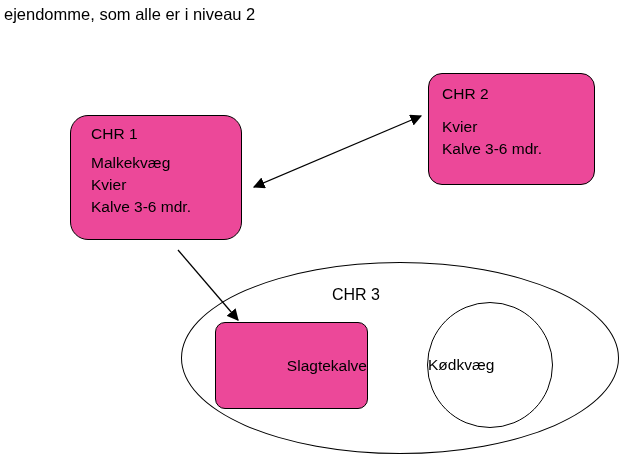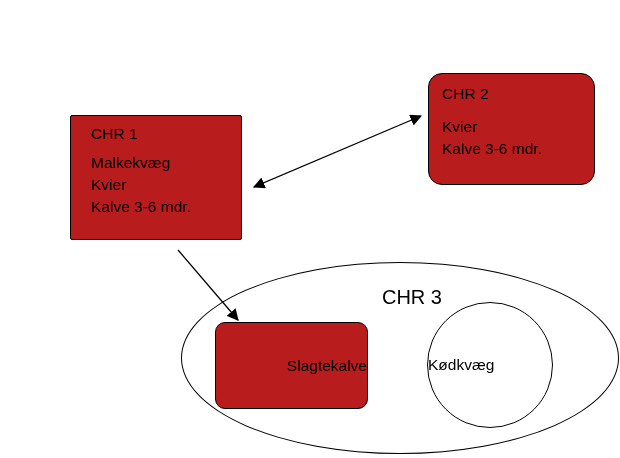--- a/index.html
+++ b/index.html
@@ -24,29 +24,29 @@
   .title {
     position: absolute;
     left: 4px;
     top: 3px;
     font-size: 16.5px;
     line-height: 23px;
   }
   .node {
     position: absolute;
     border: 1.3px solid #000000;
-    background: #b91c1c;
+    background: #ec4899;
     box-sizing: border-box;
   }
   .chr1-box {
     left: 70px;
     top: 115px;
     width: 172px;
     height: 125px;
-    border-radius: 2px;
+    border-radius: 18px;
     padding: 9px 8px 0 20px;
     font-size: 15.5px;
   }
   .chr2-box {
     left: 428px;
     top: 73px;
     width: 167px;
     height: 112px;
     border-radius: 14px;
     padding: 11px 8px 0 13px;
@@ -67,25 +67,25 @@
     top: 262px;
     width: 438px;
     height: 192px;
     border: 1.3px solid #000000;
     border-radius: 50%;
     box-sizing: border-box;
     background: #ffffff;
   }
   .chr3-label {
     position: absolute;
-    left: 352px;
+    left: 332px;
     top: 286px;
     width: 120px;
-    text-align: center;
-    font-size: 20px;
+    text-align: left;
+    font-size: 16px;
   }
   .slagtekalve-box {
     left: 215px;
     top: 322px;
     width: 153px;
     height: 87px;
     border-radius: 10px;
     display: flex;
     align-items: center;
     justify-content: flex-end;
@@ -112,20 +112,21 @@
     top: 0;
     pointer-events: none;
   }
 </style>
 </head>
 <body>
 
 <div class="stage">
 
   <div class="title">
+    <div>ejendomme, som alle er i niveau 2</div>
   </div>
 
   <div class="chr3-ellipse"></div>
   <div class="chr3-label">CHR 3</div>
 
   <svg class="arrows" width="620" height="458" viewBox="0 0 620 458" aria-hidden="true">
     <defs>
       <marker id="ah" viewBox="0 0 10 10" refX="9" refY="5" markerWidth="9" markerHeight="9" orient="auto-start-reverse">
         <path d="M0,0 L10,5 L0,10 z" fill="#000000"></path>
       </marker>

